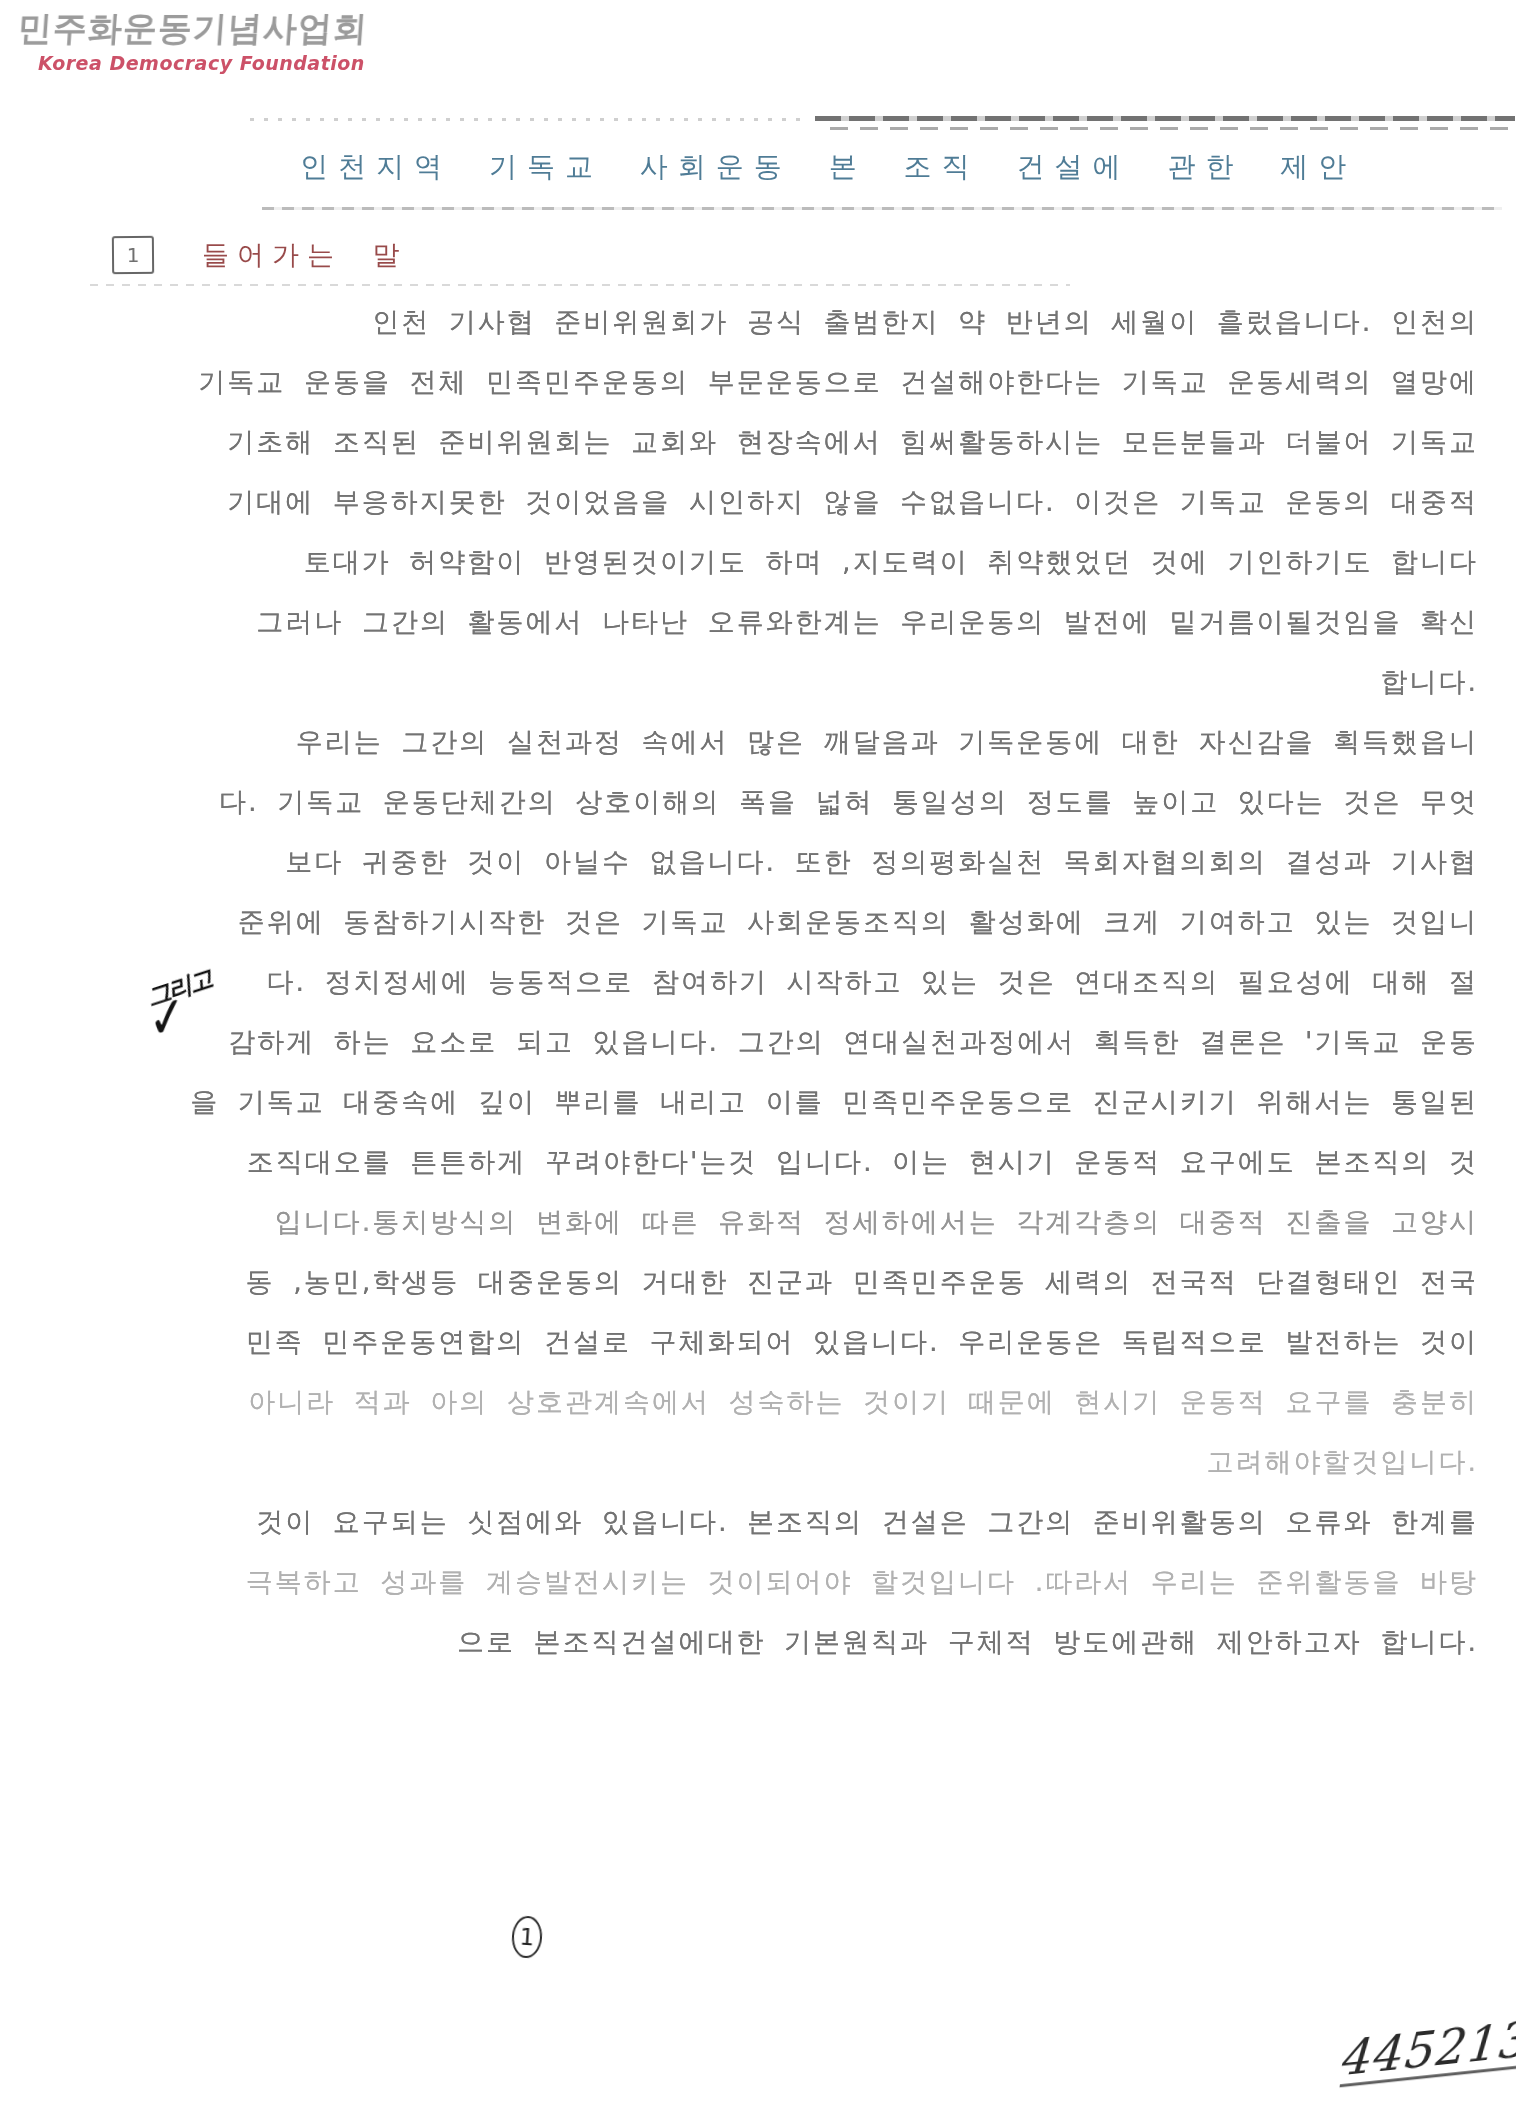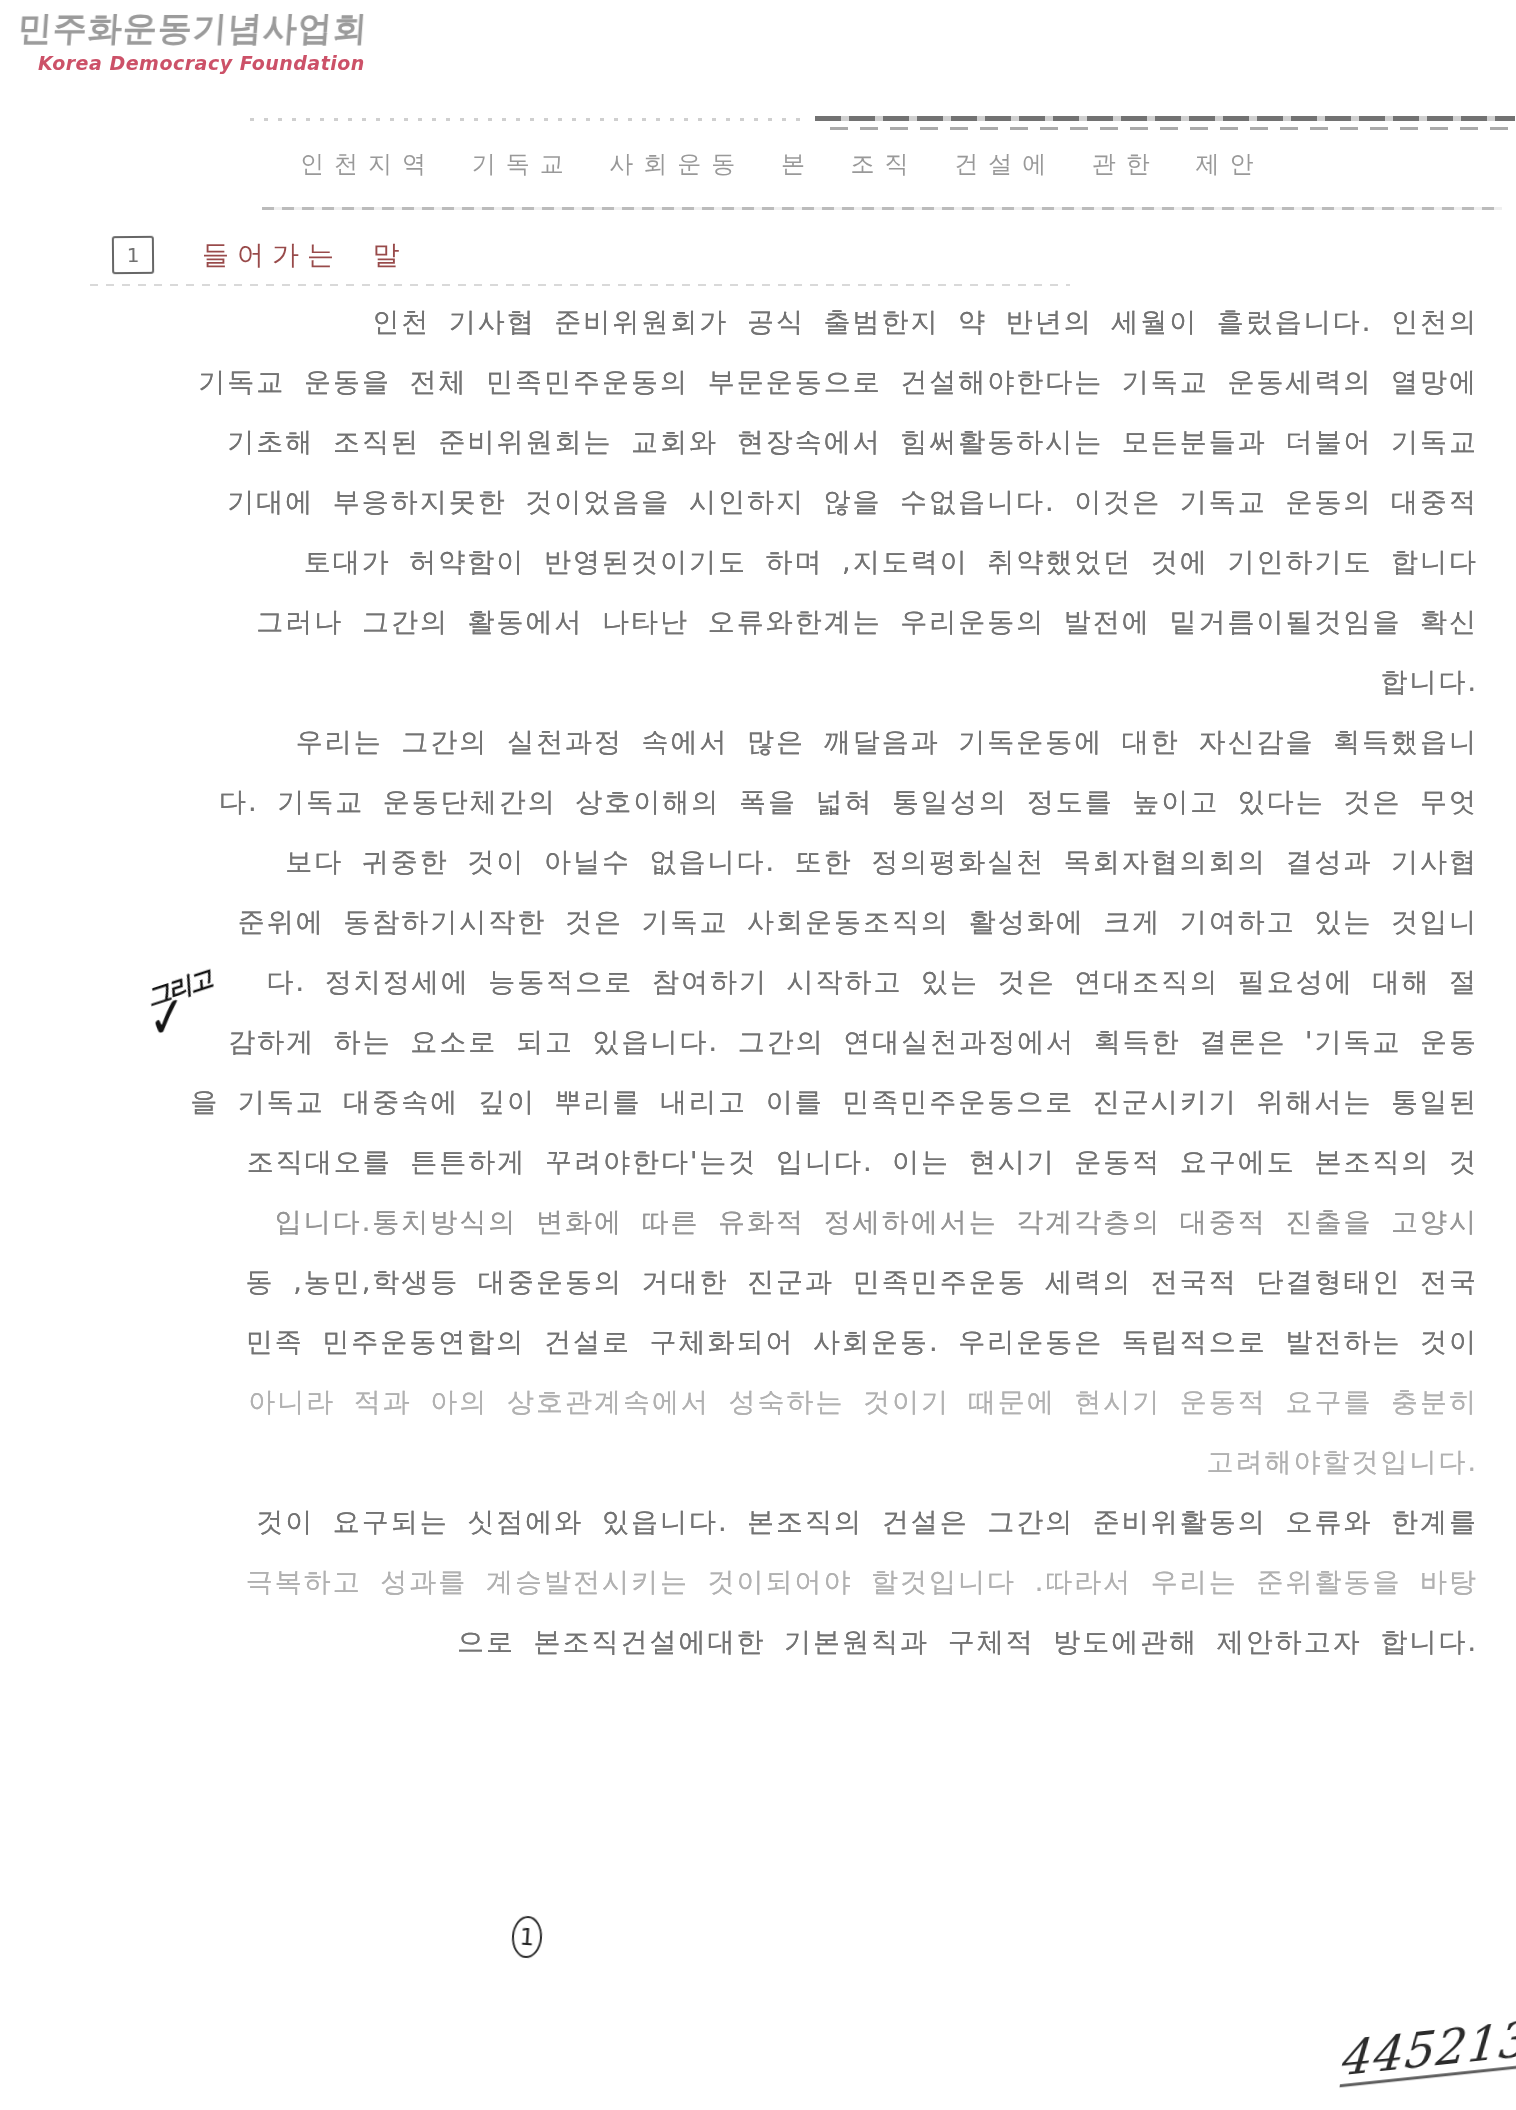--- a/index.html
+++ b/index.html
@@ -60,22 +60,22 @@
   .art-heading-underline {
     left: 90px; top: 284px; width: 980px; height: 2px;
     background: repeating-linear-gradient(90deg, rgba(40,40,40,.5) 0 8px, transparent 8px 16px);
     opacity: .35; filter: blur(.4px);
   }
 
   
   .doc-title {
     position: absolute;
     left: 300px; top: 148px;
-    font-size: 24px;
-    color: #737373;
+    font-size: 28px;
+    color: #0c4a6e;
     letter-spacing: 10px;
     word-spacing: 18px;
     opacity: .72;
     filter: blur(.3px);
     white-space: nowrap;
   }
 
   
   .section-head { position: absolute; left: 112px; top: 236px; display: flex; align-items: center; }
   .sec-box {
@@ -205,21 +205,21 @@
       <div class="tline indent">우리는 그간의 실천과정 속에서 많은 깨달음과 기독운동에 대한 자신감을 획득했읍니</div>
       <div class="tline">다. 기독교 운동단체간의 상호이해의 폭을 넓혀 통일성의 정도를 높이고 있다는 것은 무엇</div>
       <div class="tline">보다 귀중한 것이 아닐수 없읍니다. 또한 정의평화실천 목회자협의회의 결성과 기사협</div>
       <div class="tline">준위에 동참하기시작한 것은 기독교 사회운동조직의 활성화에 크게 기여하고 있는 것입니</div>
       <div class="tline">다.  정치정세에 능동적으로 참여하기 시작하고 있는 것은 연대조직의 필요성에 대해 절</div>
       <div class="tline">감하게 하는 요소로 되고 있읍니다. 그간의 연대실천과정에서 획득한 결론은 '기독교 운동</div>
       <div class="tline">을 기독교 대중속에 깊이 뿌리를 내리고 이를 민족민주운동으로 진군시키기 위해서는 통일된</div>
       <div class="tline">조직대오를 튼튼하게 꾸려야한다'는것 입니다. 이는 현시기 운동적 요구에도 본조직의 것</div>
       <div class="tline dim2">입니다.통치방식의 변화에 따른 유화적 정세하에서는 각계각층의 대중적 진출을 고양시</div>
       <div class="tline">동 ,농민,학생등 대중운동의 거대한 진군과 민족민주운동 세력의 전국적 단결형태인 전국</div>
-      <div class="tline">민족 민주운동연합의 건설로 구체화되어 사회운동. 우리운동은 독립적으로 발전하는 것이</div>
+      <div class="tline">민족 민주운동연합의 건설로 구체화되어 있읍니다. 우리운동은 독립적으로 발전하는 것이</div>
       <div class="tline dim">아니라 적과 아의 상호관계속에서 성숙하는 것이기 때문에 현시기 운동적 요구를 충분히</div>
       <div class="tline dim">고려해야할것입니다.</div>
       <div class="tline">것이 요구되는 싯점에와 있읍니다. 본조직의 건설은 그간의 준비위활동의 오류와 한계를</div>
       <div class="tline dim">극복하고 성과를 계승발전시키는 것이되어야 할것입니다 .따라서 우리는 준위활동을 바탕</div>
       <div class="tline">으로 본조직건설에대한 기본원칙과 구체적 방도에관해 제안하고자 합니다.</div>
     </div>
 
   <div class="annotation">
     <span class="anno-word">그리고</span>
     <span class="anno-check">✓</span>

